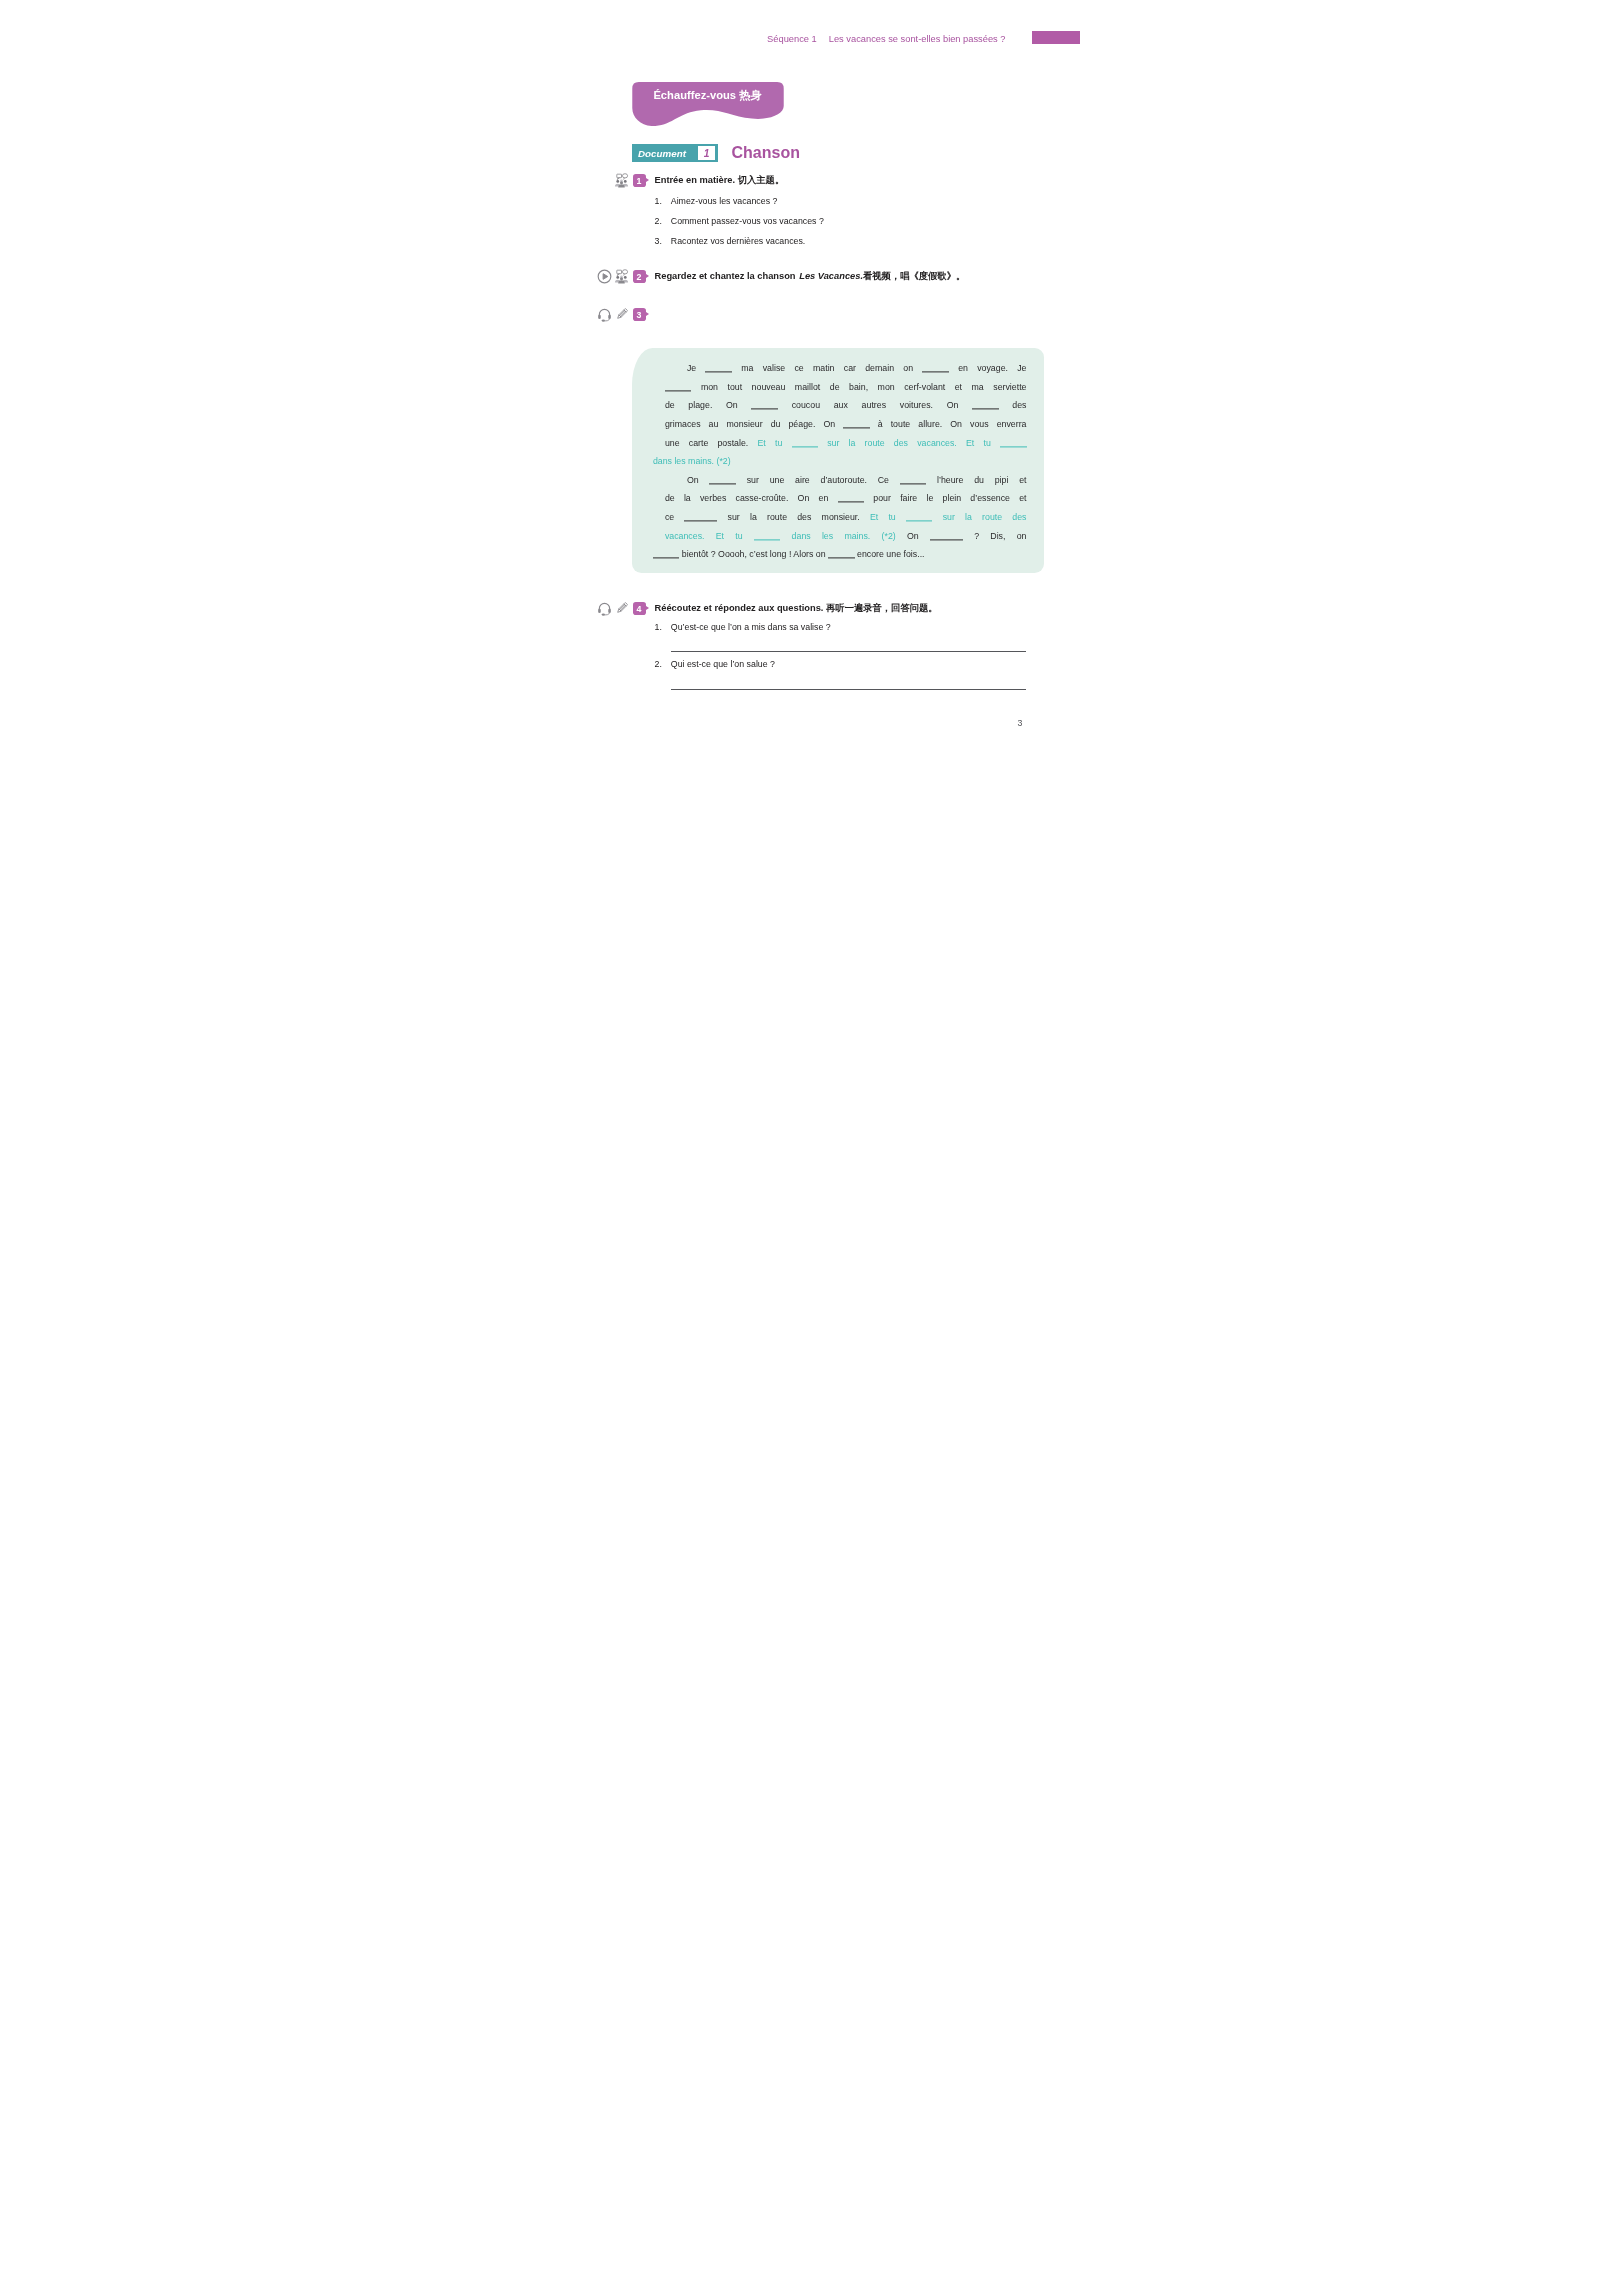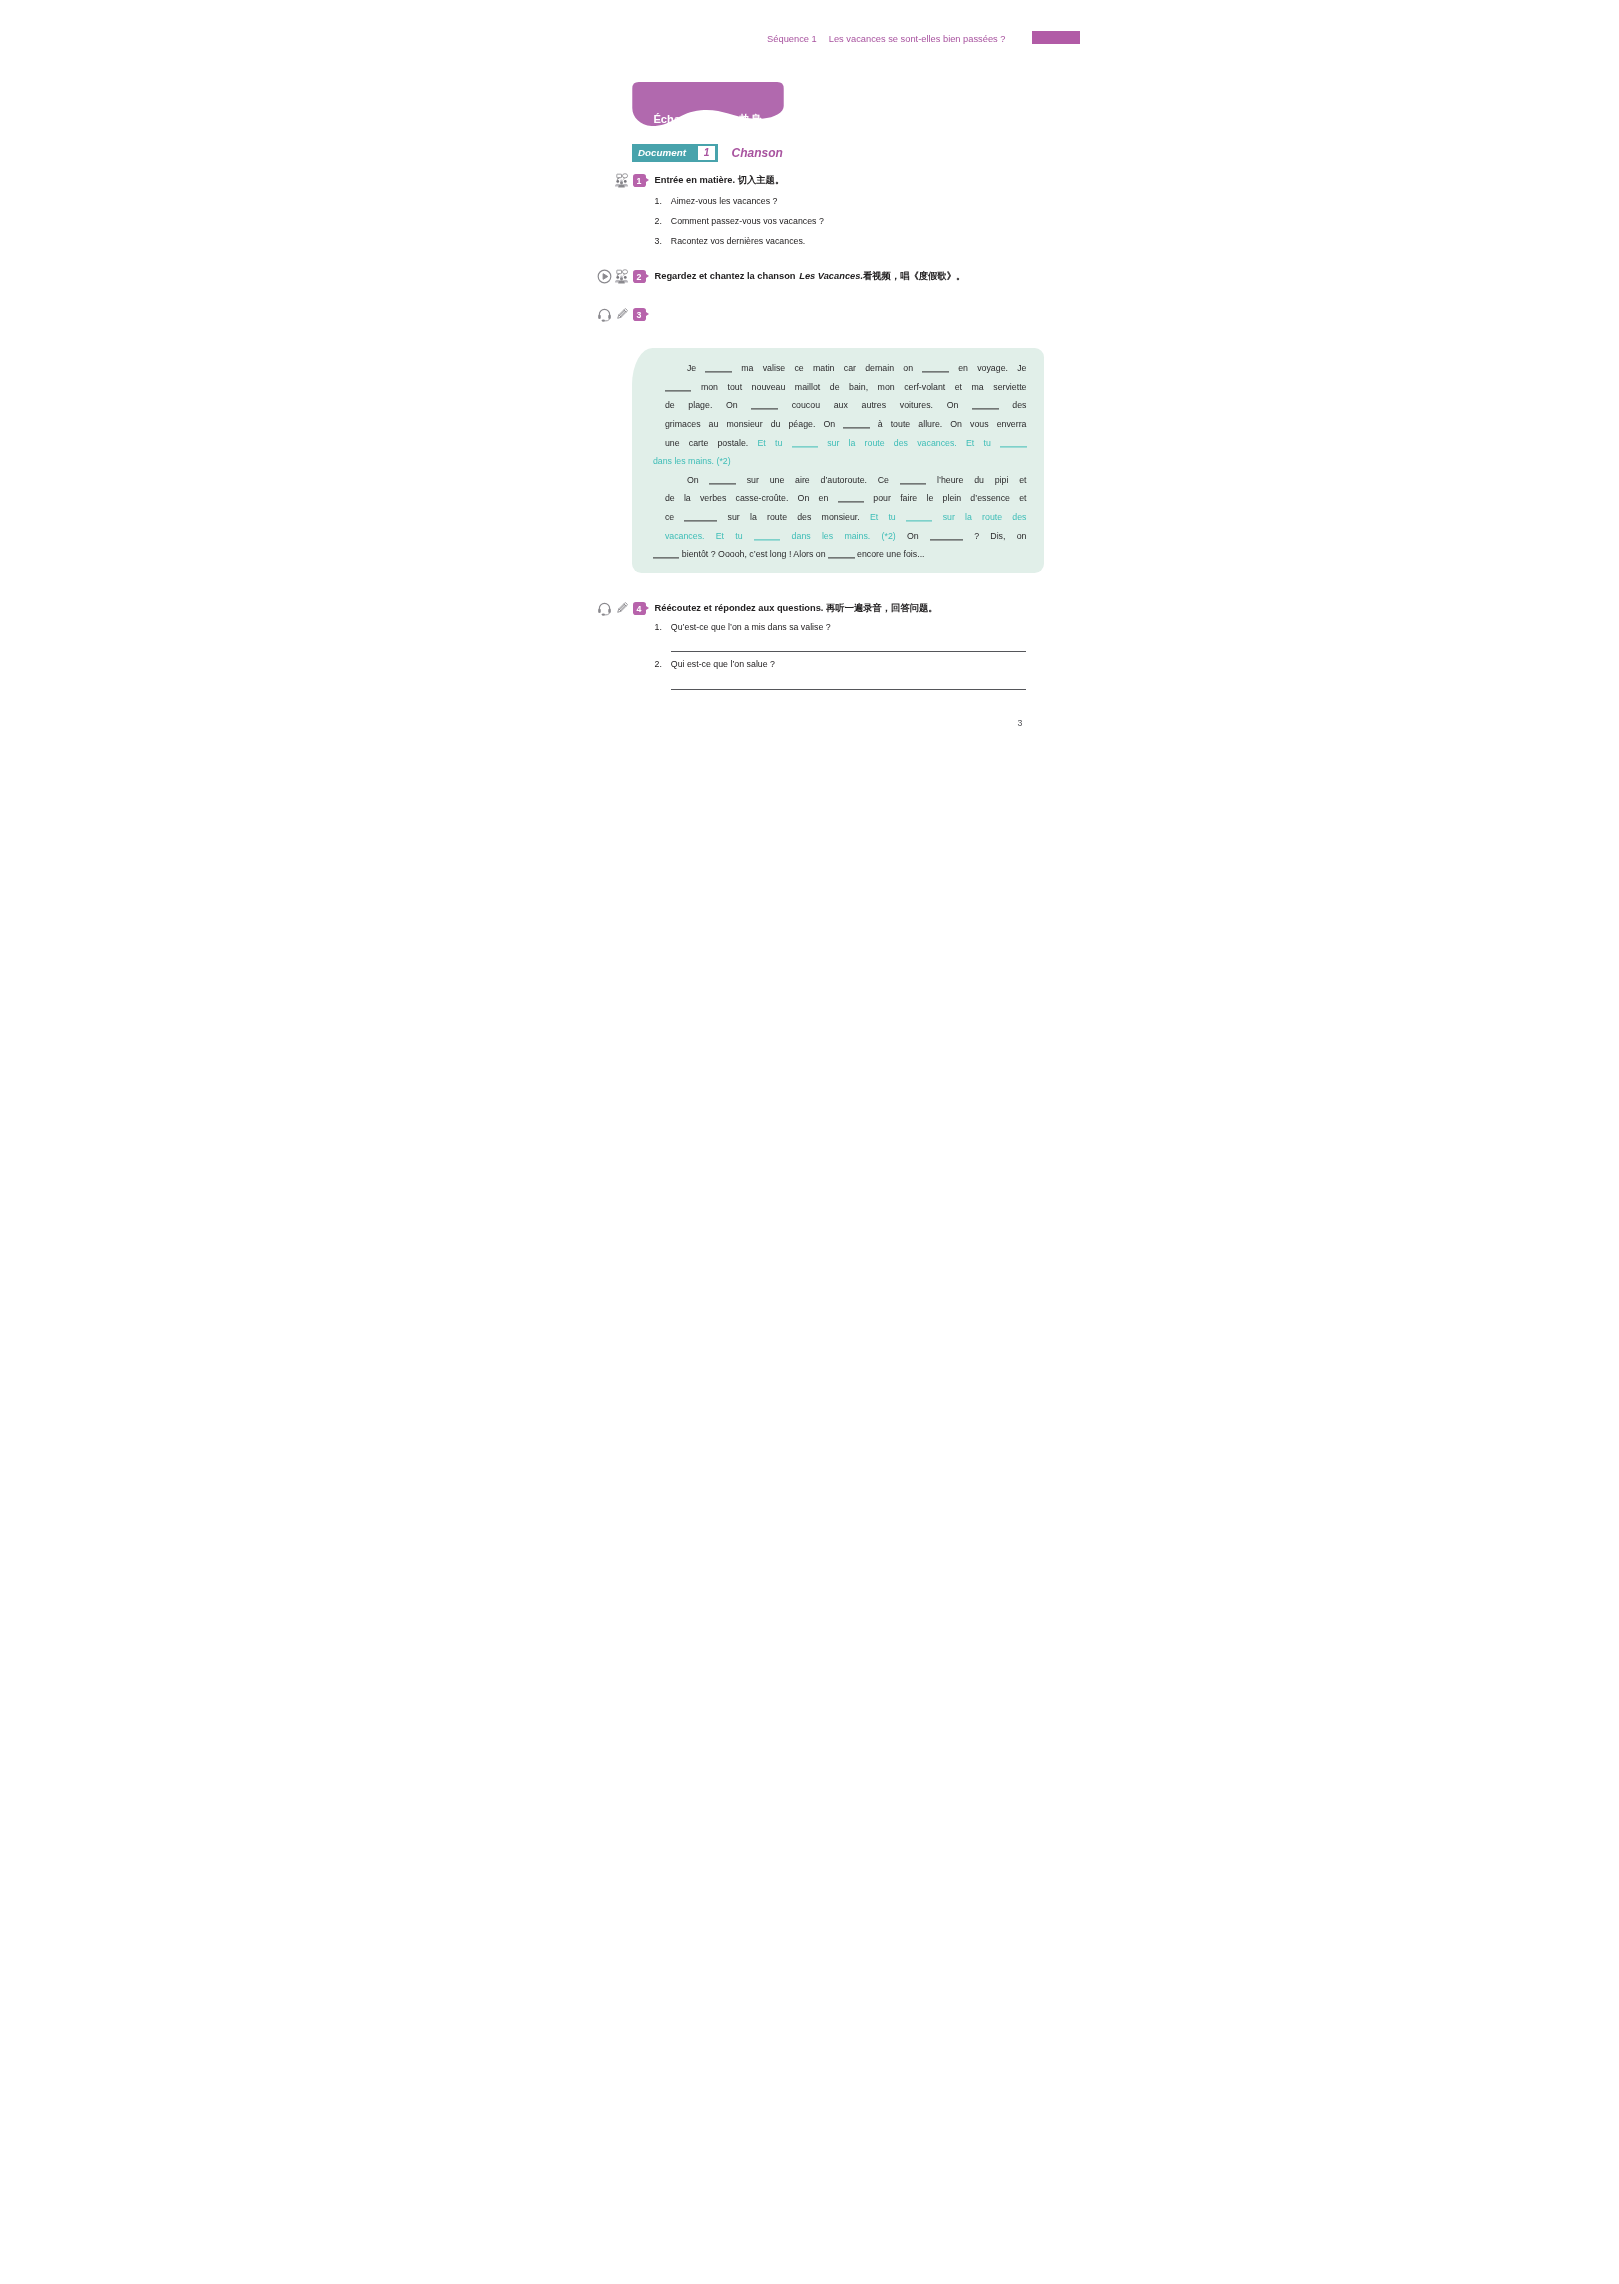--- a/index.html
+++ b/index.html
@@ -8,29 +8,29 @@
 
   
   .header-text{position:absolute;top:34px;right:74px;font-size:9.3px;color:#a8539f;white-space:nowrap;}
   .header-text .seq{margin-right:12px;}
   .header-bar{position:absolute;top:31px;right:0;width:48px;height:12.6px;background:#b15ba6;}
 
   
   .warmup{position:absolute;left:92px;top:82px;width:152px;height:44px;}
   .warmup svg{position:absolute;left:0;top:0;}
   .warmup .label{position:absolute;left:0;top:0;width:100%;height:26.5px;display:flex;align-items:center;justify-content:center;
-                 color:#fff;font-weight:bold;font-size:11.2px;white-space:nowrap;margin-top:24px;}
+                 color:#fff;font-weight:bold;font-size:11.2px;white-space:nowrap;}
 
   
   .dochead{position:absolute;left:92px;top:144px;display:flex;align-items:center;}
   .docbox{width:86px;height:17.7px;background:#48a3ac;display:flex;align-items:center;box-sizing:border-box;padding:0 2.3px 0 6.5px;}
   .doclabel{color:#fff;font-style:italic;font-weight:bold;font-size:9.8px;flex:1;}
   .docnum{width:17px;height:14px;background:#fff;display:flex;align-items:center;justify-content:center;
           color:#a8539f;font-style:italic;font-weight:bold;font-size:10.2px;}
-  .docsub{margin-left:14px;color:#a8539f;font-style:italic;font-weight:bold;font-size:12px;}
+  .docsub{margin-left:14px;color:#a8539f;font-weight:bold;font-size:16px;}
 
   
   .exercise{position:absolute;left:0;right:52px;}
   .ex-title{margin-left:115px;font-size:9.3px;font-weight:bold;line-height:13px;}
   .ex-title .it{font-style:italic;margin-left:3.7px;}
   #ex3 .ex-title{line-height:20.5px;}
   .num-badge{position:absolute;left:93px;width:13px;height:13px;background:#b763ab;border-radius:2.8px;
              display:flex;align-items:center;justify-content:center;color:#fff;font-weight:bold;font-size:8.8px;}
   .num-badge::after{content:"";position:absolute;left:100%;top:50%;margin-top:-2.8px;
              border-top:2.8px solid transparent;border-bottom:2.8px solid transparent;border-left:3.7px solid #b763ab;}

